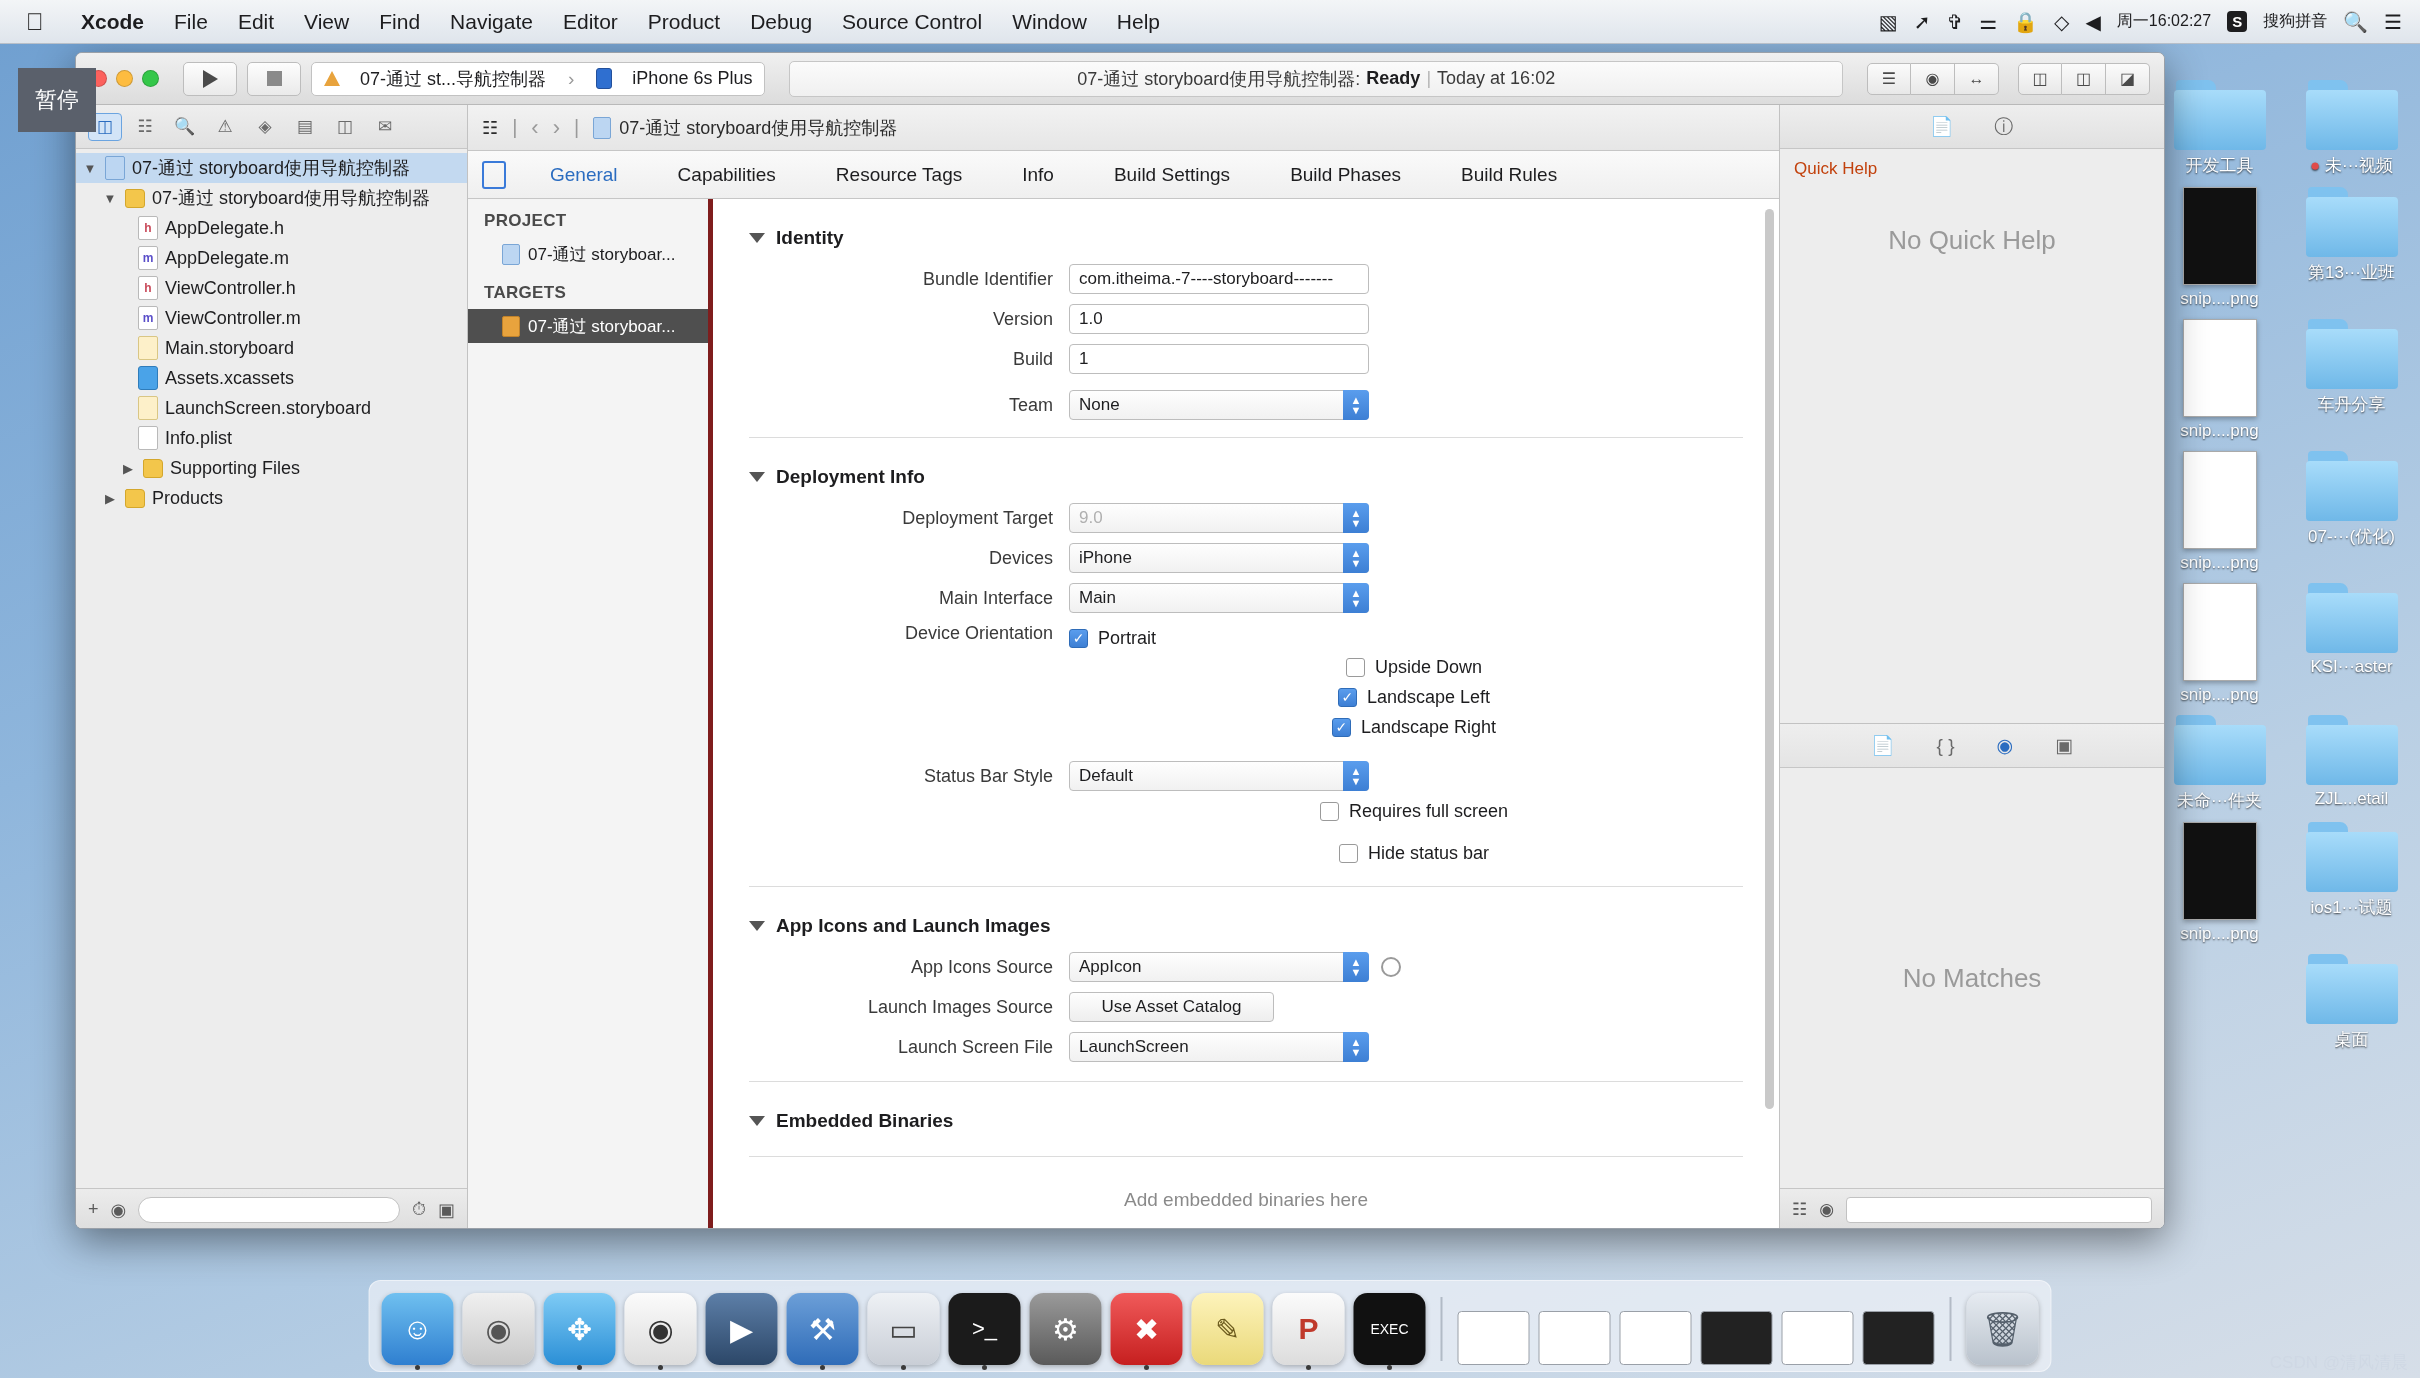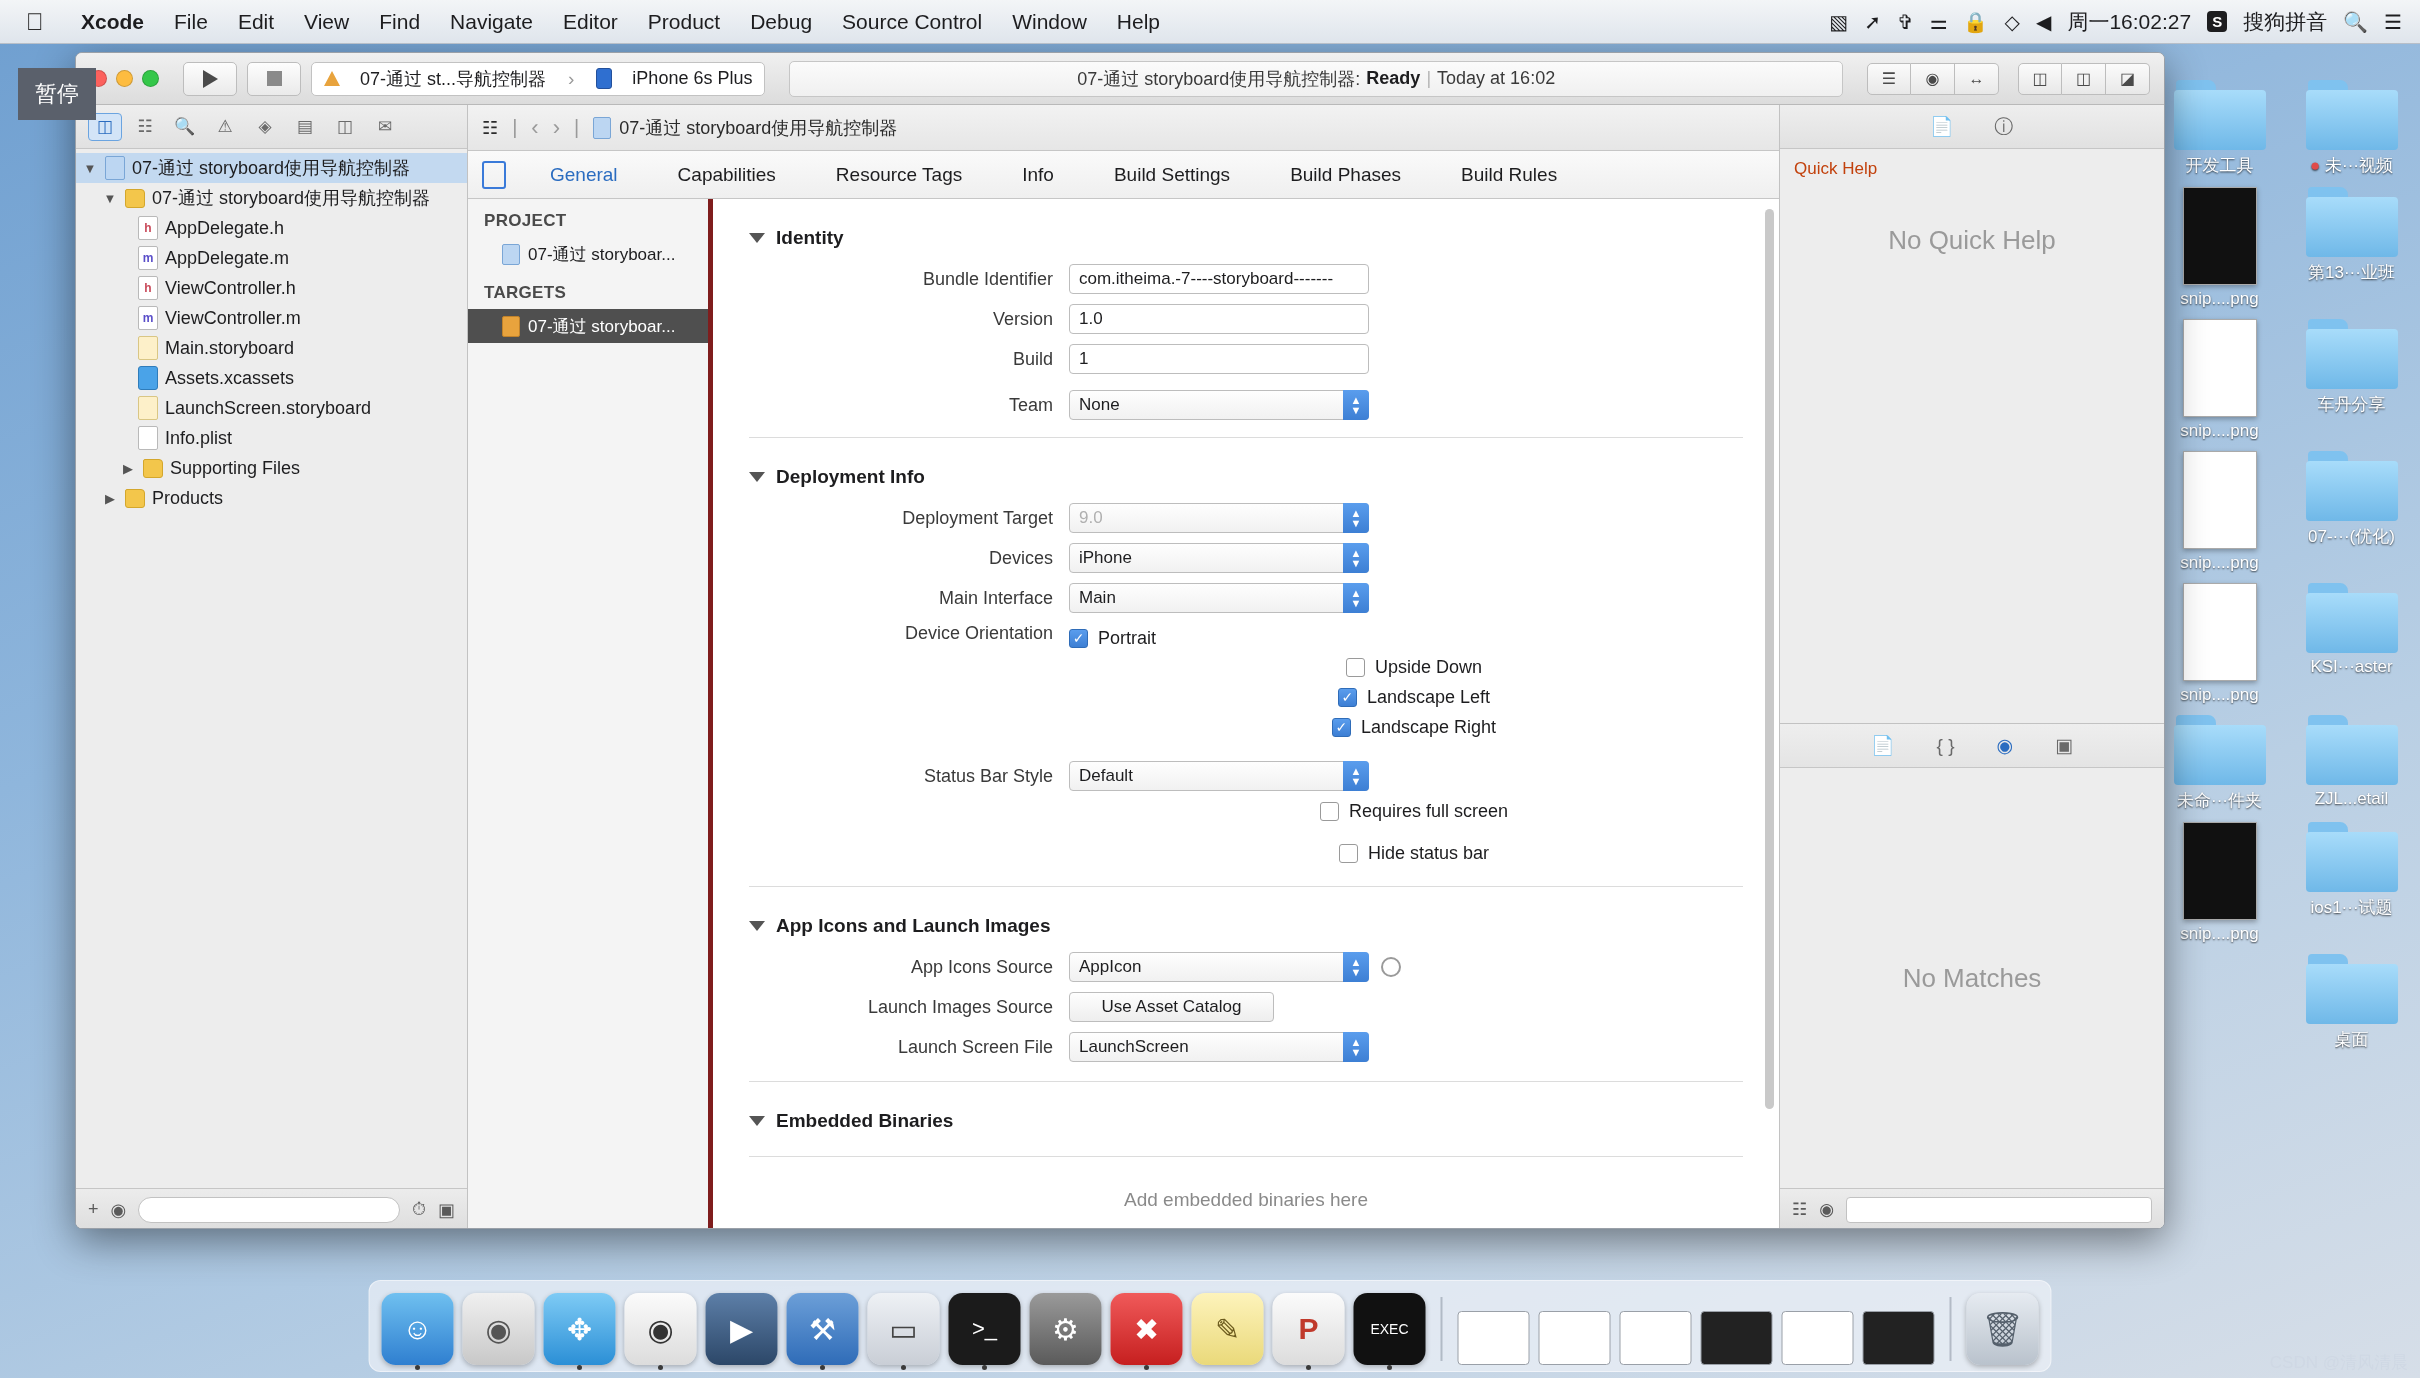--- a/index.html
+++ b/index.html
@@ -17,26 +17,26 @@
   
   #menubar { position:absolute; top:0; left:0; width:2420px; height:44px;
     background: linear-gradient(180deg,#f3f5f7 0%,#dfe5ec 100%);
     border-bottom:1px solid #b8bfc8;
     display:flex; align-items:center; z-index:60; }
   #menubar .apple { font-size:24px; margin:0 22px 0 26px; color:#2b2b2b; line-height:1; }
   #menubar .mi { font-size:21px; color:#1d1d1f; padding:0 15px; white-space:nowrap; }
   #menubar .mi.bold { font-weight:bold; }
   #menubar .right { margin-left:auto; display:flex; align-items:center; padding-right:18px; gap:16px; }
   #menubar .right .gi { font-size:20px; color:#1d1d1f; }
-  #menubar .right .clock { font-size:21px; color:#1d1d1f; }
+  #menubar .right .clock { font-size:16px; color:#1d1d1f; }
   .sogou-badge { background:#1d1d1f; color:#fff; font-weight:bold; font-size:15px;
     border-radius:4px; padding:2px 5px; }
 
   
-  #pause-tip { position:absolute; left:18px; top:68px; width:78px; height:52px;
+  #pause-tip { position:absolute; left:18px; top:68px; width:78px; height:64px;
     background:#5a606b; color:#fff; display:flex; align-items:center; justify-content:center;
     font-size:22px; z-index:70; }
 
   
   #xcode { position:absolute; left:75px; top:52px; width:2090px; height:1177px;
     background:#ececec; border:1px solid #9aa0a8; border-radius:7px;
     box-shadow:0 12px 40px rgba(0,0,0,.45); overflow:hidden; z-index:50; }
 
   
   #xc-toolbar { height:52px; background:linear-gradient(180deg,#f0f0f0,#dcdcdc);

